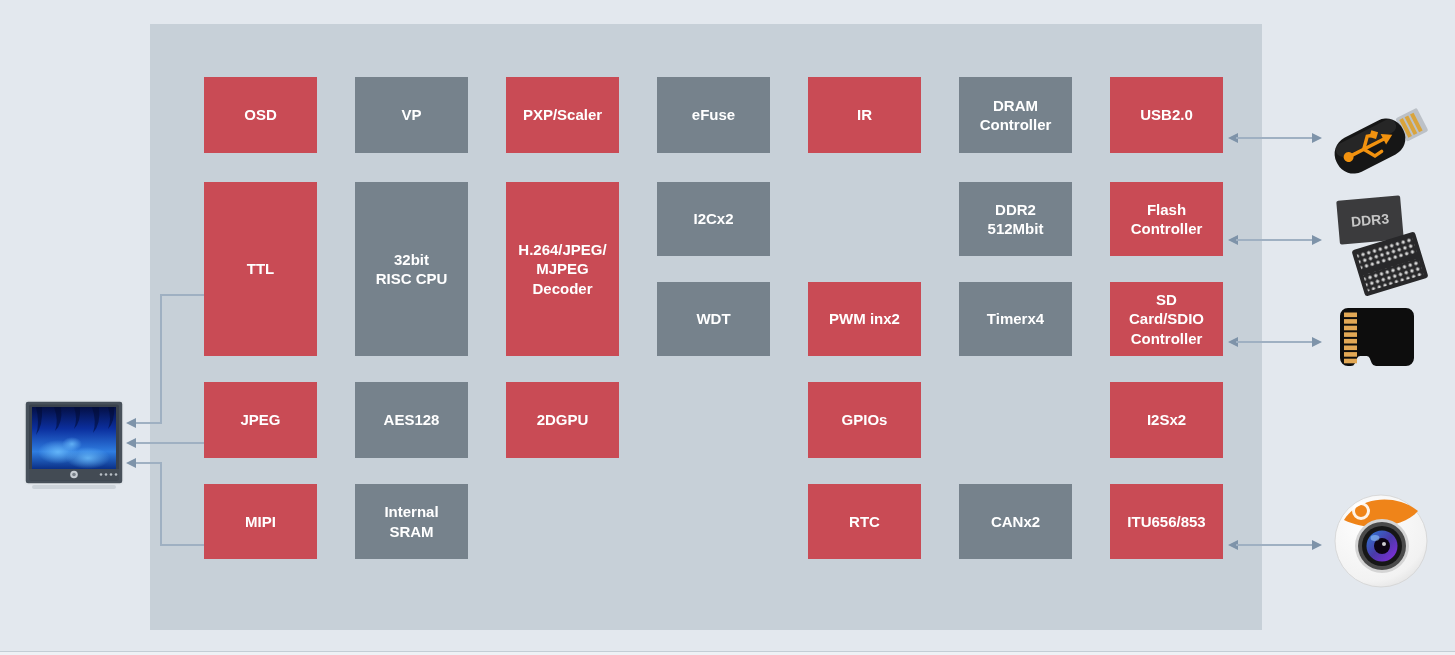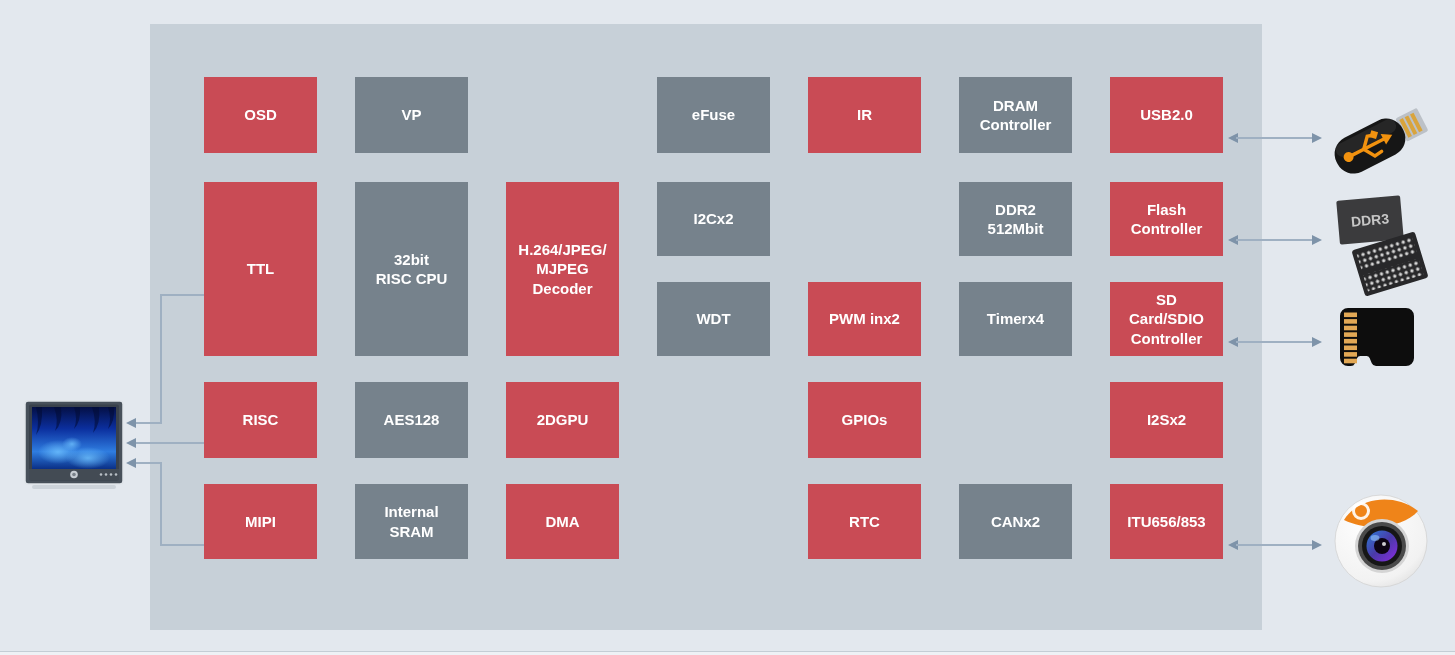--- a/index.html
+++ b/index.html
@@ -66,20 +66,23 @@
 
 <div class="chip"></div>
 
 <div class="grid">
   <div class="blk red  c1 r1">
       <span>OSD</span>
     </div>
   <div class="blk gray c2 r1">
       <span>VP</span>
     </div>
+  <div class="blk red  c3 r1">
+      <span>PXP/Scaler</span>
+    </div>
   <div class="blk red  c5 r1">
       <span>IR</span>
     </div>
   <div class="blk gray c4 r1">
       <span>eFuse</span>
     </div>
   <div class="blk gray c6 r1">
       <span>DRAM
 Controller</span>
     </div>
@@ -120,44 +123,41 @@
   <div class="blk gray c6 r3">
       <span>Timerx4</span>
     </div>
   <div class="blk red  c7 r3">
       <span>SD
 Card/SDIO
 Controller</span>
     </div>
 
   <div class="blk red  c1 r4">
-      <span>RISC</span>
+      <span>JPEG</span>
     </div>
   <div class="blk gray c2 r4">
       <span>AES128</span>
     </div>
   <div class="blk red  c3 r4">
       <span>2DGPU</span>
     </div>
   <div class="blk red  c5 r4">
       <span>GPIOs</span>
     </div>
   <div class="blk red  c7 r4">
       <span>I2Sx2</span>
     </div>
 
   <div class="blk red  c1 r5">
       <span>MIPI</span>
     </div>
   <div class="blk gray c2 r5">
       <span>Internal
 SRAM</span>
-    </div>
-  <div class="blk red  c3 r5">
-      <span>DMA</span>
     </div>
   <div class="blk red  c5 r5">
       <span>RTC</span>
     </div>
   <div class="blk gray c6 r5">
       <span>CANx2</span>
     </div>
   <div class="blk red  c7 r5">
       <span>ITU656/853</span>
     </div>

